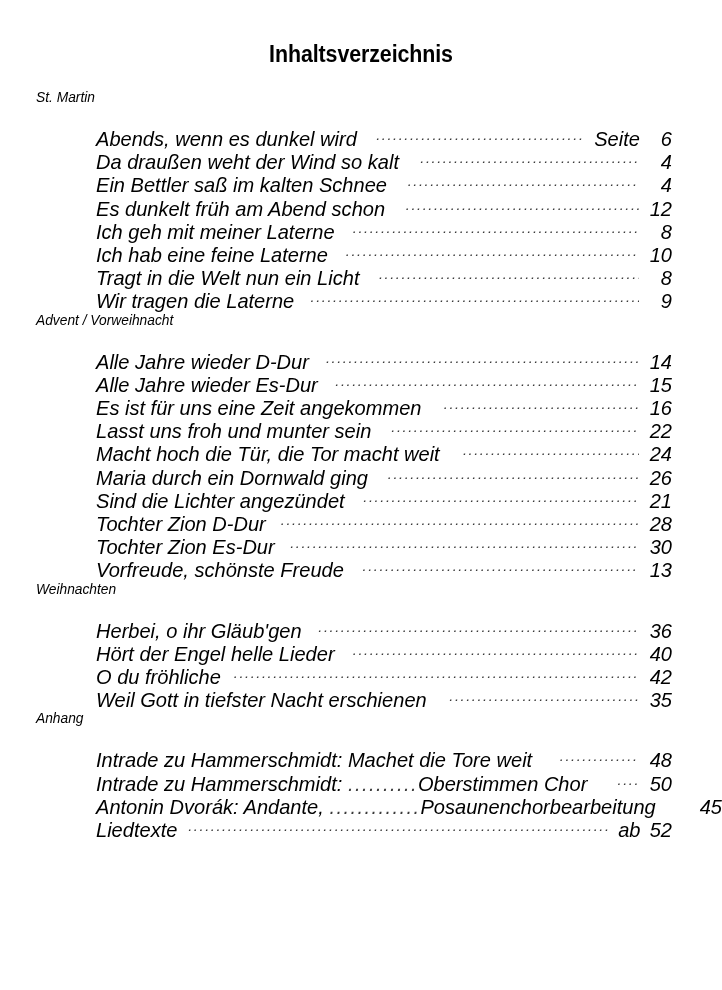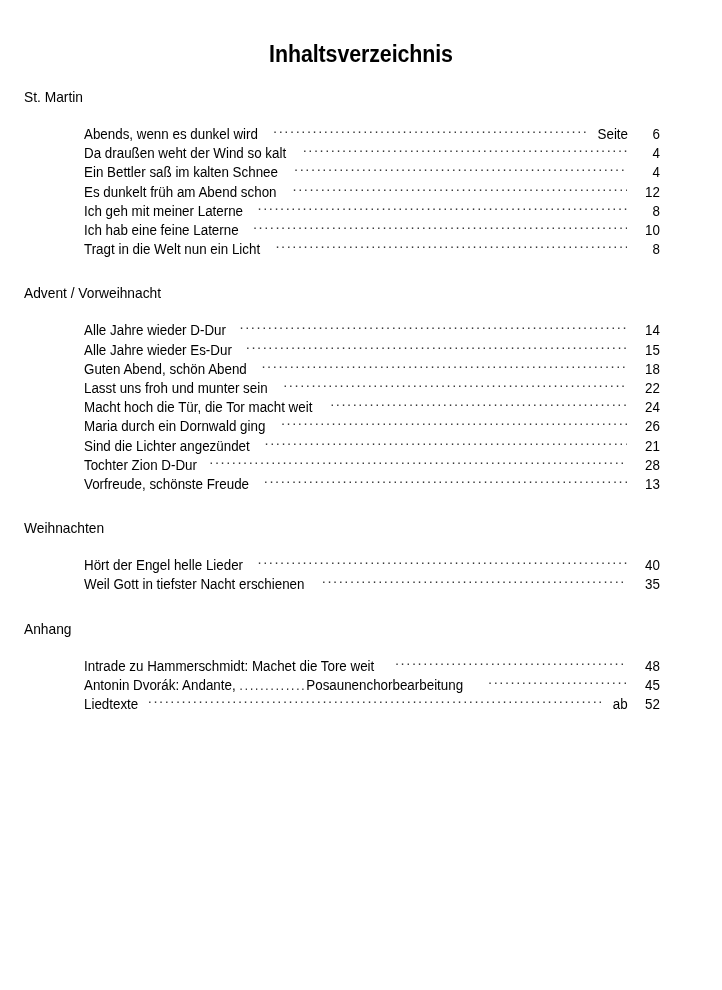--- a/index.html
+++ b/index.html
@@ -38,22 +38,23 @@
     letter-spacing: -0.1px;
     line-height: 26px;
     transform: scaleX(0.93);
     transform-origin: center top;
   }
 
   
   .content {
     position: absolute;
     top: 88px;
-    left: 0;
+    left: 12px;
     width: 648px;
+    font-style: italic;
   }
 
   .section {
     margin: 0;
   }
 
   .section-heading {
     margin-left: 24px;
     font-size: 14.5px;
     line-height: 19px;
@@ -67,21 +68,21 @@
     padding: 0;
     list-style: none;
     margin-top: 18px;
   }
 
   .entry {
     display: flex;
     align-items: baseline;
     margin-left: 84px;
     width: 576px;      
-    font-size: 14px;
+    font-size: 21px;
     line-height: 19.2px;
     white-space: nowrap;
   }
 
   
   .entry-title {
     flex: 0 0 auto;
     transform: scaleX(0.955);
     transform-origin: left center;
     padding-right: 4px;
@@ -127,21 +128,20 @@
   }
 
   
   .inline-dots {
     letter-spacing: 1.5px;
     color: #3a3a3a;
   }
 
   
   .section + .section {
-    margin-top: 25px;
   }
 </style>
 </head>
 <body>
 
 <div class="page">
 
   <div class="doc-title">Inhaltsverzeichnis</div>
 
   <div class="content">
@@ -176,40 +176,45 @@
           </li>
           <li class="entry">
             <span class="entry-title">Ich hab eine feine Laterne</span>
             <span class="leader"></span>
             <span class="entry-page">10</span>
           </li>
           <li class="entry">
             <span class="entry-title">Tragt in die Welt nun ein Licht</span>
             <span class="leader"></span>
             <span class="entry-page">8</span>
+          </li>
+          <li class="entry">
+            <span class="entry-title">Wir tragen die Laterne</span>
+            <span class="leader"></span>
+            <span class="entry-page">9</span>
           </li>
         </ul>
       </div>
       <div class="section">
         <div class="section-heading">Advent / Vorweihnacht</div>
         <ul class="entry-list">
           <li class="entry">
             <span class="entry-title">Alle Jahre wieder D-Dur</span>
             <span class="leader"></span>
             <span class="entry-page">14</span>
           </li>
           <li class="entry">
             <span class="entry-title">Alle Jahre wieder Es-Dur</span>
             <span class="leader"></span>
             <span class="entry-page">15</span>
           </li>
           <li class="entry">
-            <span class="entry-title">Guten Abend, schön Abend</span>
-            <span class="leader"></span>
-            <span class="entry-page">18</span>
+            <span class="entry-title">Es ist für uns eine Zeit angekommen</span>
+            <span class="leader"></span>
+            <span class="entry-page">16</span>
           </li>
           <li class="entry">
             <span class="entry-title">Lasst uns froh und munter sein</span>
             <span class="leader"></span>
             <span class="entry-page">22</span>
           </li>
           <li class="entry">
             <span class="entry-title">Macht hoch die Tür, die Tor macht weit</span>
             <span class="leader"></span>
             <span class="entry-page">24</span>
@@ -221,52 +226,72 @@
           </li>
           <li class="entry">
             <span class="entry-title">Sind die Lichter angezündet</span>
             <span class="leader"></span>
             <span class="entry-page">21</span>
           </li>
           <li class="entry">
             <span class="entry-title">Tochter Zion  D-Dur</span>
             <span class="leader"></span>
             <span class="entry-page">28</span>
+          </li>
+          <li class="entry">
+            <span class="entry-title">Tochter Zion  Es-Dur</span>
+            <span class="leader"></span>
+            <span class="entry-page">30</span>
           </li>
           <li class="entry">
             <span class="entry-title">Vorfreude, schönste Freude</span>
             <span class="leader"></span>
             <span class="entry-page">13</span>
           </li>
         </ul>
       </div>
       <div class="section">
         <div class="section-heading">Weihnachten</div>
         <ul class="entry-list">
           <li class="entry">
+            <span class="entry-title">Herbei, o ihr Gläub'gen</span>
+            <span class="leader"></span>
+            <span class="entry-page">36</span>
+          </li>
+          <li class="entry">
             <span class="entry-title">Hört der Engel helle Lieder</span>
             <span class="leader"></span>
             <span class="entry-page">40</span>
+          </li>
+          <li class="entry">
+            <span class="entry-title">O du fröhliche</span>
+            <span class="leader"></span>
+            <span class="entry-page">42</span>
           </li>
           <li class="entry">
             <span class="entry-title">Weil Gott in tiefster Nacht erschienen</span>
             <span class="leader"></span>
             <span class="entry-page">35</span>
           </li>
         </ul>
       </div>
       <div class="section">
         <div class="section-heading">Anhang</div>
         <ul class="entry-list">
           <li class="entry">
             <span class="entry-title">Intrade zu Hammerschmidt: Machet die Tore weit</span>
             <span class="leader"></span>
             <span class="entry-page">48</span>
           </li>
           <li class="entry">
+            <span class="entry-title">Intrade zu Hammerschmidt: <span class="inline-dots">..........</span>Oberstimmen Chor</span>
+            <span class="leader"></span>
+            <span class="entry-page">50</span>
+          </li>
+          <li class="entry">
             <span class="entry-title">Antonin Dvorák: Andante, <span class="inline-dots">.............</span>Posaunenchorbearbeitung</span>
             <span class="leader"></span>
             <span class="entry-page">45</span>
           </li>
           <li class="entry">
             <span class="entry-title">Liedtexte</span>
             <span class="leader"></span>
             <span class="entry-note">ab</span>
             <span class="entry-page">52</span>
           </li>

